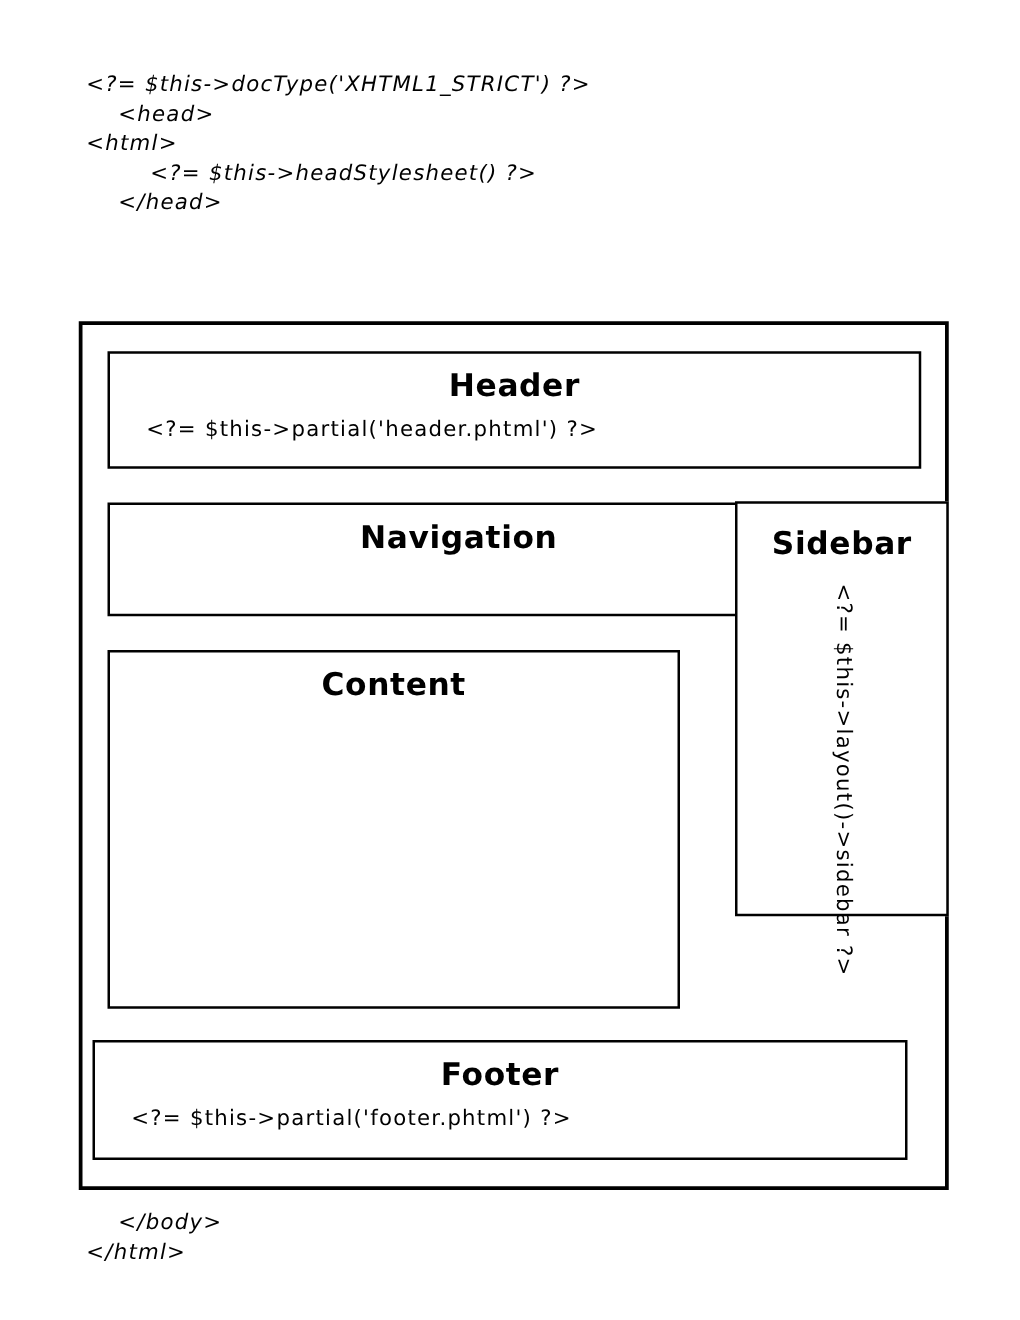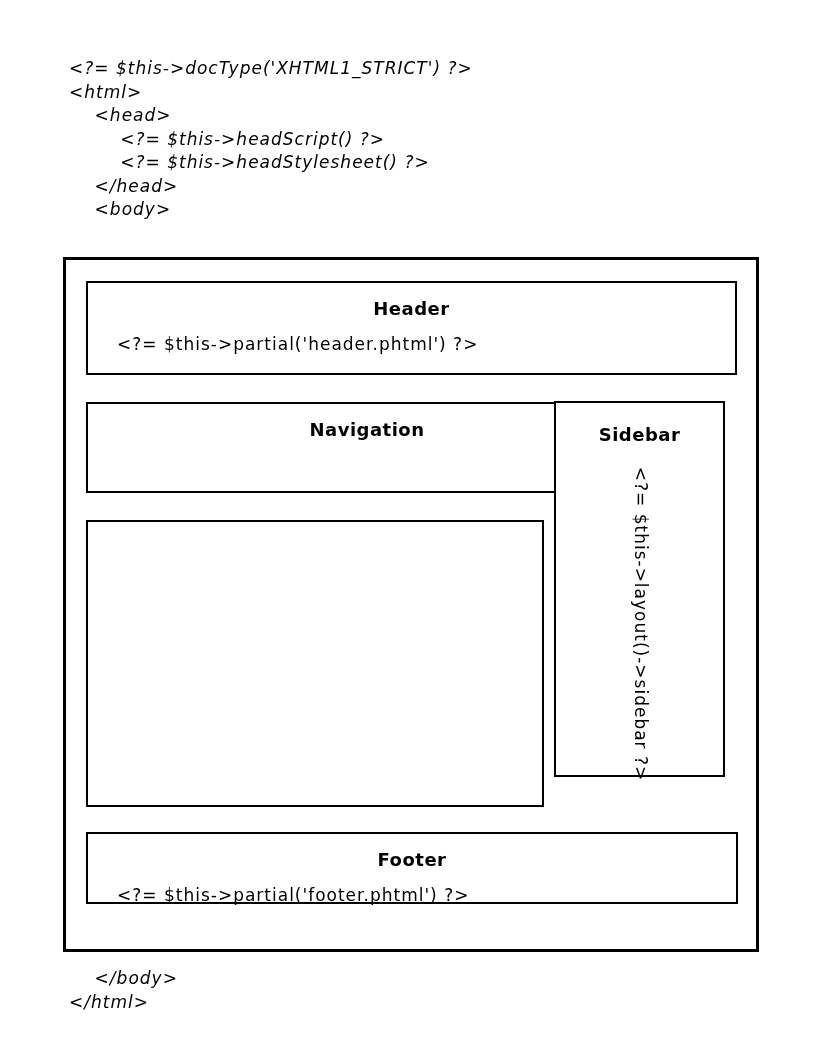--- a/index.html
+++ b/index.html
@@ -34,28 +34,28 @@
     background: #ffffff;
   }
   .box {
     position: absolute;
     border: 2px solid #000000;
     background: #ffffff;
   }
   #header-box     { left: 20px;  top: 21px;  width: 651px; height: 94px; }
   #navigation-box { left: 20px;  top: 142px; width: 530px; height: 91px; padding-left: 32px; }
   #content-box    { left: 20px;  top: 260px; width: 458px; height: 287px; }
-  #sidebar-box    { left: 488px; top: 141px; width: 171px; height: 376px; }
-  #footer-box     { left: 20px;  top: 572px; width: 652px; height: 72px; }
+  #sidebar-box    { left: 522px; top: 141px; width: 171px; height: 332px; }
+  #footer-box     { left: 8px;  top: 572px; width: 652px; height: 96px; }
 
   .box-title {
     padding-top: 14px;
     text-align: center;
     font-weight: bold;
-    font-size: 18px;
+    font-size: 25px;
     line-height: 24px;
     letter-spacing: 0.5px;
     white-space: nowrap;
   }
   #sidebar-box .box-title { padding-top: 20px; }
   .box-code {
     padding-top: 12px;
     padding-left: 29px;
   }
   .sidebar-rotated-code {
@@ -66,40 +66,39 @@
     white-space: nowrap;
   }
 </style>
 </head>
 <body>
 
 <div class="page">
 
   <div id="top-code" class="code-block">
     <div class="code">&lt;?= $this-&gt;docType('XHTML1_STRICT') ?&gt;</div>
+    <div class="code">    &lt;head&gt;</div>
     <div class="code">&lt;html&gt;</div>
-    <div class="code">    &lt;head&gt;</div>
-    <div class="code">        &lt;?= $this-&gt;headScript() ?&gt;</div>
     <div class="code">        &lt;?= $this-&gt;headStylesheet() ?&gt;</div>
     <div class="code">    &lt;/head&gt;</div>
-    <div class="code">    &lt;body&gt;</div>
   </div>
 
   <div class="outer-box">
 
     <div id="header-box" class="box">
       <div class="box-title">Header</div>
       <div class="box-code code">&lt;?= $this-&gt;partial('header.phtml') ?&gt;</div>
     </div>
 
     <div id="navigation-box" class="box">
       <div class="box-title">Navigation</div>
     </div>
 
     <div id="content-box" class="box">
+      <div class="box-title">Content</div>
     </div>
 
     <div id="sidebar-box" class="box">
       <div class="box-title">Sidebar</div>
       <div class="sidebar-rotated-code code">&lt;?= $this-&gt;layout()-&gt;sidebar ?&gt;</div>
     </div>
 
     <div id="footer-box" class="box">
       <div class="box-title">Footer</div>
       <div class="box-code code">&lt;?= $this-&gt;partial('footer.phtml') ?&gt;</div>

